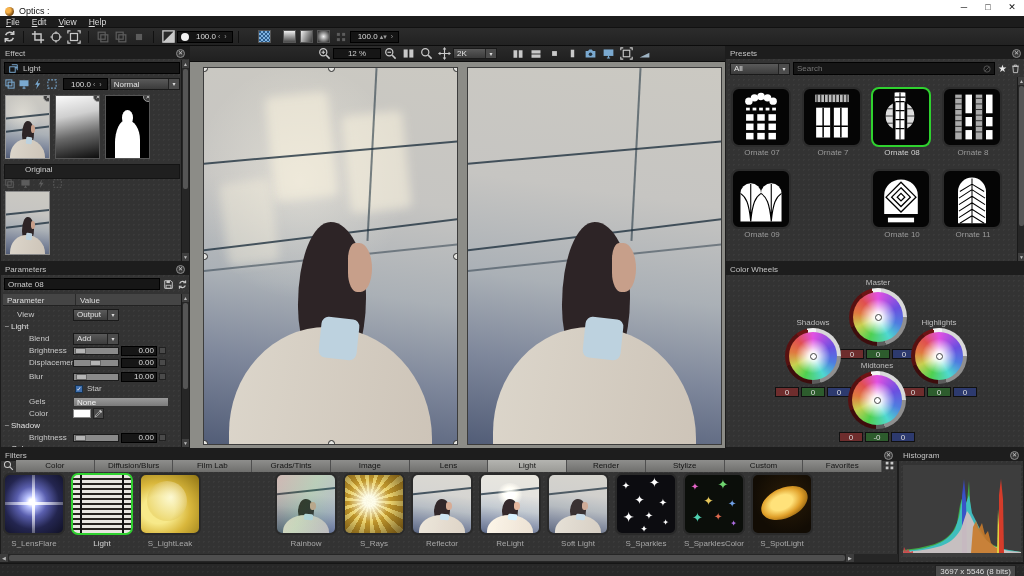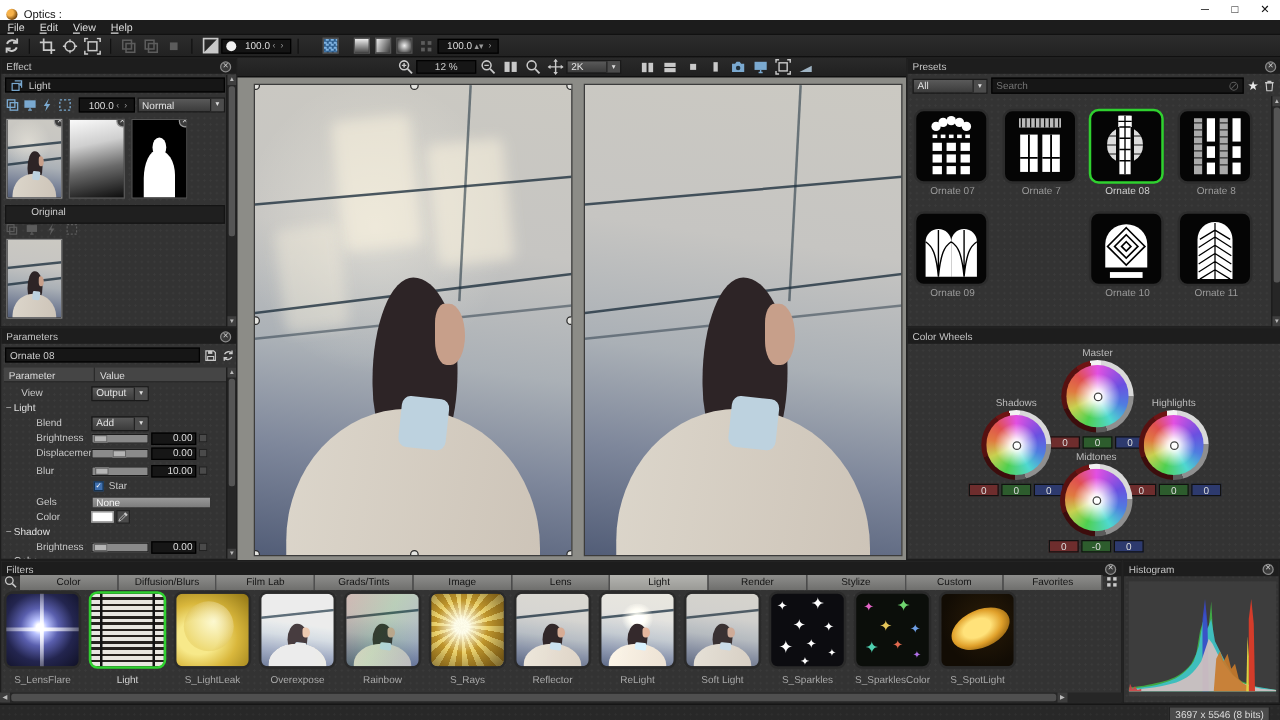--- a/index.html
+++ b/index.html
@@ -834,32 +834,20 @@
       <div style="position:absolute;right:12%;top:0;width:2px;height:100%;background:#111"></div>
     </div>
     <div class="fname" style="color:#d5d5d5">Light</div>
   </div>
   <div class="fcell" style="left:137px;top:473px">
     <div class="fthumb" style="background:radial-gradient(ellipse at 30% 60%,#f7e98a 0 28%,#d9b73c 55%,#8f7413 100%)">
       <div style="position:absolute;left:10%;top:10%;width:70%;height:70%;border-radius:50%;background:radial-gradient(circle at 60% 40%,rgba(255,255,230,.8),rgba(200,160,40,.2) 70%)"></div>
     </div>
     <div class="fname">S_LightLeak</div>
   </div>
-  <div class="fcell" style="left:205px;top:473px">
-    <div class="fthumb">
-        <div class="photo" style="inset:0;border:none;filter:brightness(1.35) contrast(.85)">
-          <div class="pline" style="top:26%;transform:rotate(-6deg)"></div>
-          <div class="hair"></div>
-          <div class="face"></div>
-          <div class="coat"></div>
-          <div class="collar"></div>
-        </div>
-      </div>
-    <div class="fname">Overexpose</div>
-  </div>
   <div class="fcell" style="left:273px;top:473px">
     <div class="fthumb">
         <div class="photo" style="inset:0;border:none">
           <div class="pline" style="top:26%;transform:rotate(-6deg)"></div>
           <div class="hair"></div>
           <div class="face"></div>
           <div class="coat"></div>
           <div class="collar"></div>
           <div style="position:absolute;inset:0;background:linear-gradient(115deg,rgba(255,80,80,.12),rgba(80,255,120,.12),rgba(90,120,255,.14))"></div>
         </div>

